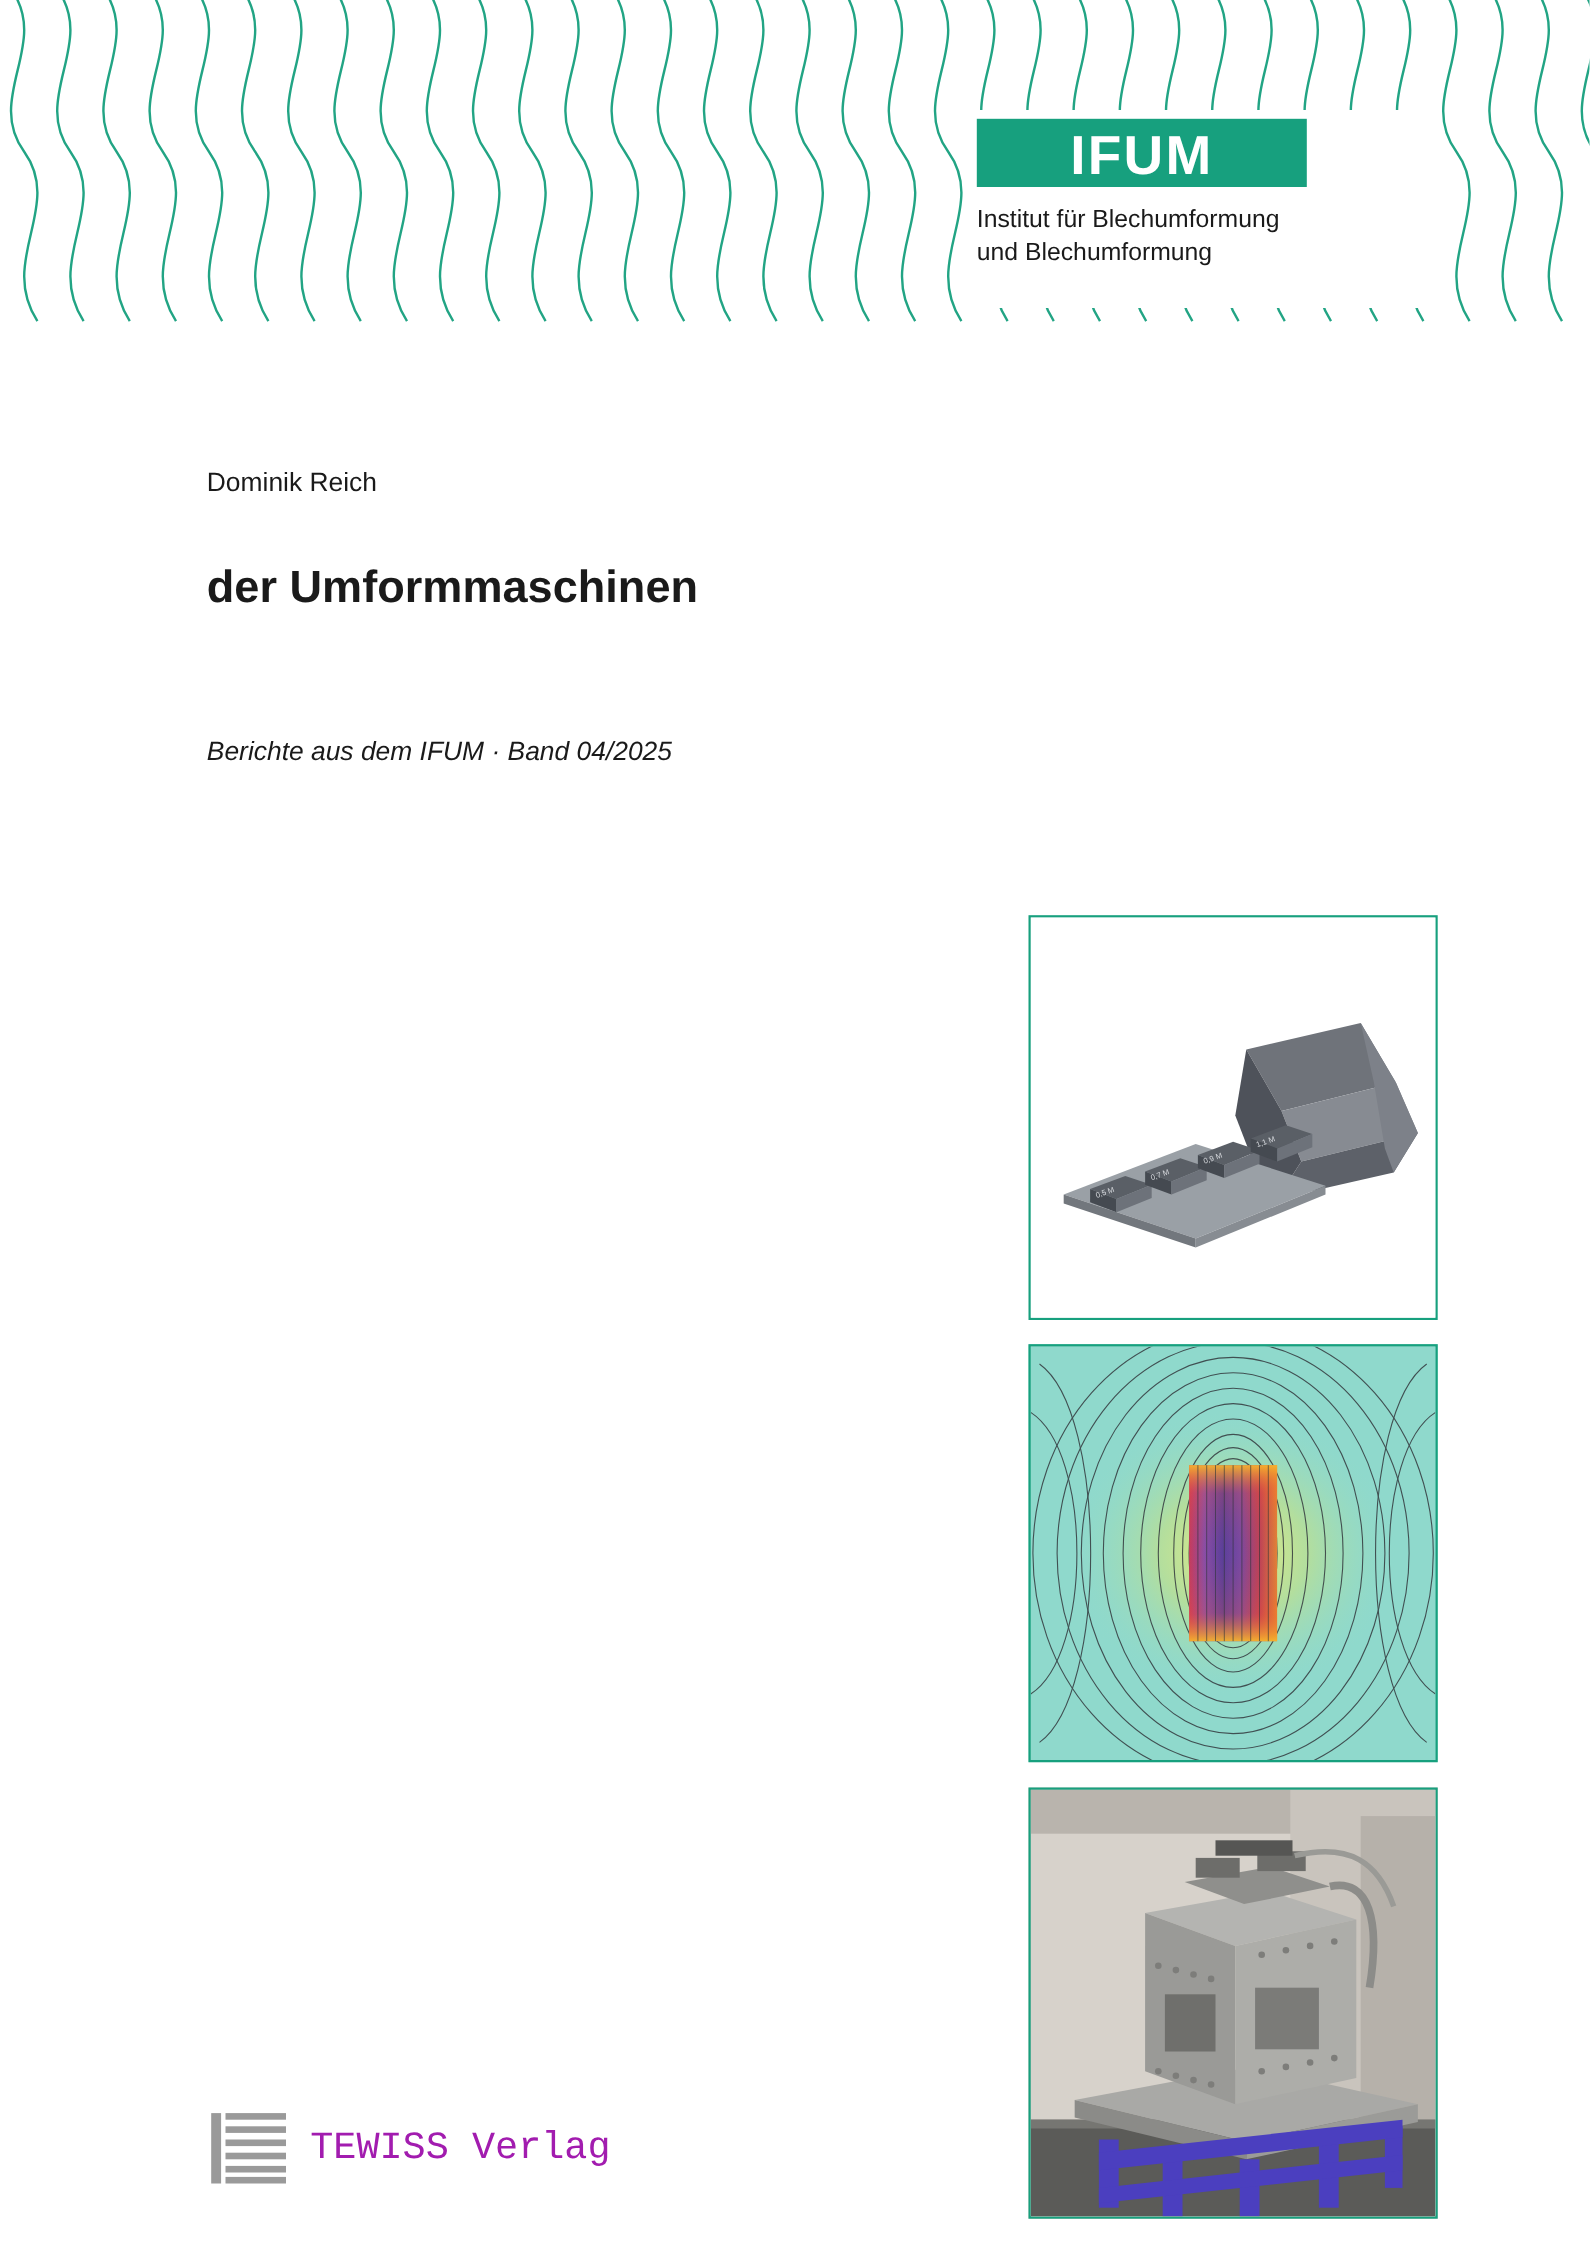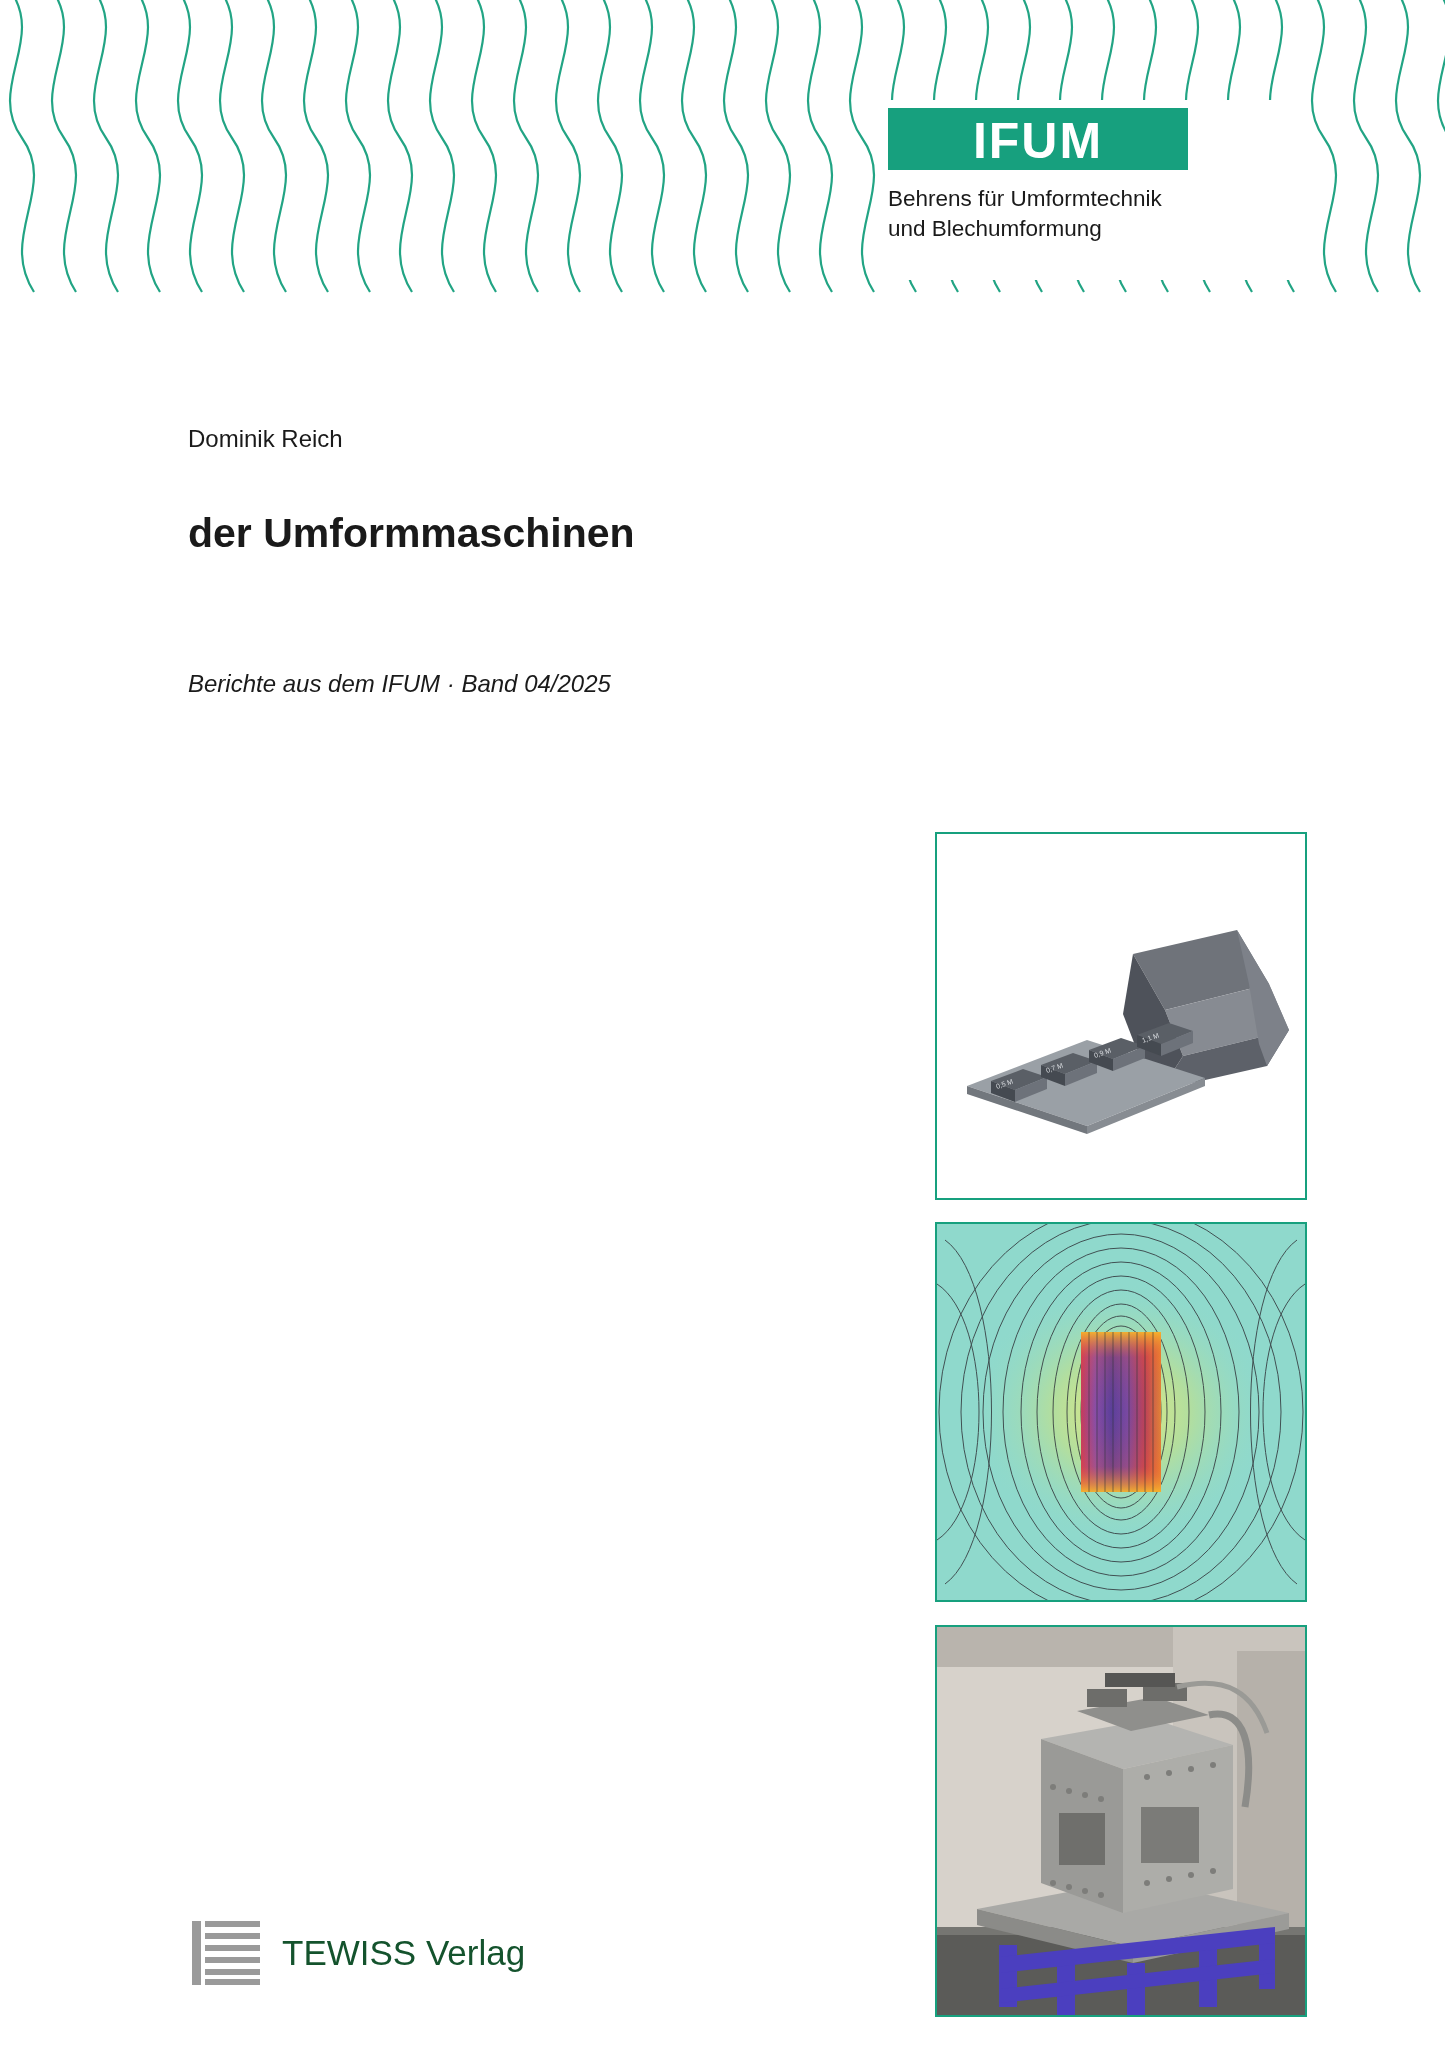--- a/index.html
+++ b/index.html
@@ -107,22 +107,22 @@
     align-items: center;
     gap: 18px;
   }
   .tewiss-mark {
     width: 76px;
     height: 76px;
     position: relative;
   }
   .tewiss-text {
     font-size: 35px;
-    color: #14532d;
-    font-family: Liberation Sans, sans-serif;
+    color: #a21caf;
+    font-family: Liberation Mono, monospace;
   }
 </style>
 </head>
 <body>
 
 <div class="wave-band">
   <svg width="1445" height="300" viewBox="0 0 1445 300" xmlns="http://www.w3.org/2000/svg" aria-hidden="true">
     <g fill="none" stroke="#17a07e" stroke-width="2.2" opacity="0.95">
       <path d="M10,-10 C 46,40 -14,88 22,138 C 58,188 -2,236 34,292"></path>
       <path d="M52,-10 C 88,40 28,88 64,138 C 100,188 40,236 76,292"></path>
@@ -163,21 +163,21 @@
 
     <rect x="876" y="100" width="420" height="180" fill="#ffffff"></rect>
   </svg>
 </div>
 
 <div class="logo-block">
   <div class="logo-mark">
     <span class="logo-mark-text">IFUM</span>
   </div>
   <div class="logo-sub">
-    <div>Behrens für Umformtechnik</div>
+    <div>Institut für Blechumformung</div>
     <div>und Blechumformung</div>
   </div>
 </div>
 
 <div class="author">Dominik Reich</div>
 
 <div class="title">
   <div>der Umformmaschinen</div>
 </div>
 

